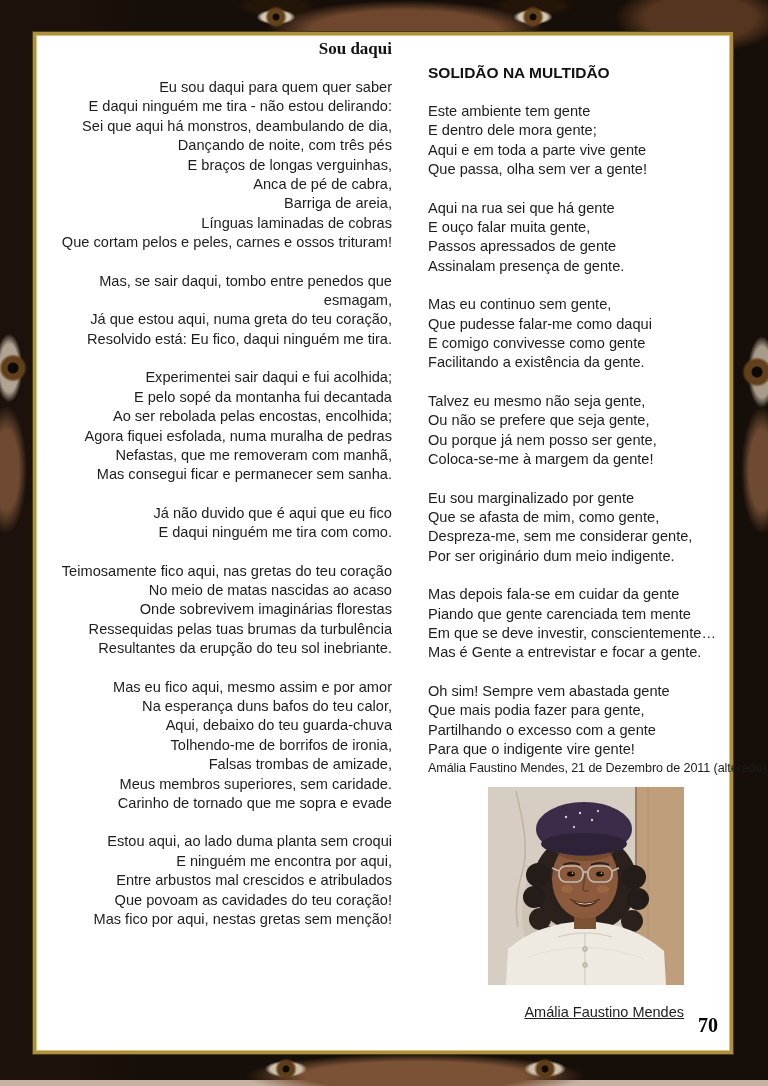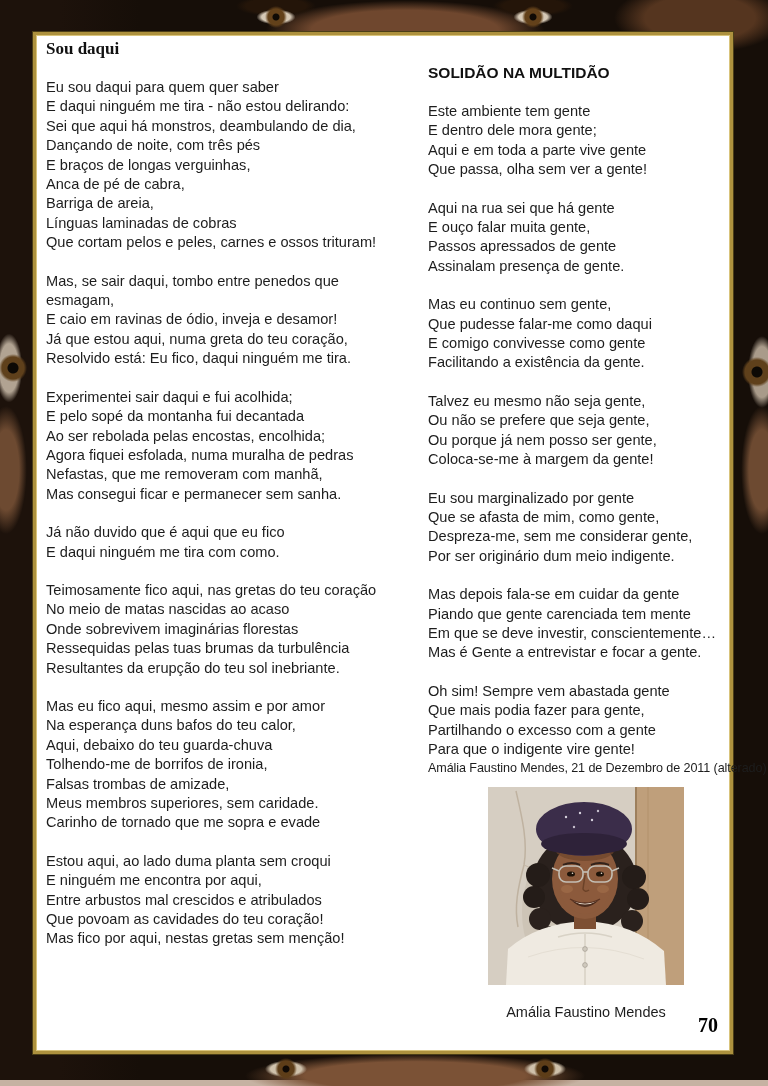--- a/index.html
+++ b/index.html
@@ -37,35 +37,35 @@
   
   .page{
     position:absolute;left:33px;top:32px;width:694px;height:1016px;z-index:1;
     background:#ffffff;border:3px solid #ad913e;
     box-shadow:0 0 0 1px #4b3e17, inset 0 0 0 1px #d9c47c;
   }
   .page-inner{
     position:relative;width:100%;height:100%;box-sizing:border-box;
     padding:5px 10px 0 10px;display:flex;color:#1d1d1d;
   }
-  .col-left{width:346px;text-align:left;flex:none;}
+  .col-left{width:346px;text-align:right;flex:none;}
   .col-right{flex:1;padding-left:36px;text-align:left;min-width:0;margin-top:24px;}
   .poem-title-left{
     font-family:"Liberation Serif","DejaVu Serif",serif;
     font-weight:bold;font-size:17px;line-height:18px;margin-bottom:20px;color:#111;
   }
   .poem-title-right{
     font-weight:bold;font-size:15.5px;line-height:18px;margin-bottom:20px;color:#111;
   }
   .poem .line{font-size:14.6px;line-height:19.4px;white-space:nowrap;}
   .stanza{margin-bottom:19px;}
   .stanza:last-child{margin-bottom:0;}
   .attribution{font-size:12.6px;line-height:18px;white-space:nowrap;letter-spacing:-0.1px;margin-top:0;}
   .photo-wrap{margin-top:10px;margin-left:60px;width:196px;}
-  .photo-caption{font-size:14.5px;line-height:19px;text-align:center;width:196px;margin-left:60px;margin-top:14px;}
+  .photo-caption{font-size:14.5px;line-height:19px;text-align:right;width:196px;margin-left:60px;margin-top:14px;text-decoration:underline;}
   .page-number{
     position:absolute;right:12px;bottom:14px;
     font-family:"Liberation Serif","DejaVu Serif",serif;
     font-weight:bold;font-size:20px;color:#000;margin-top:45px;
   }
 </style>
 </head>
 <body>
 
 <div class="backdrop"></div>
@@ -83,21 +83,20 @@
             <div class="line">Dançando de noite, com três pés</div>
             <div class="line">E braços de longas verguinhas,</div>
             <div class="line">Anca de pé de cabra,</div>
             <div class="line">Barriga de areia,</div>
             <div class="line">Línguas laminadas de cobras</div>
             <div class="line">Que cortam pelos e peles, carnes e ossos trituram!</div>
           </div>
           <div class="stanza">
             <div class="line">Mas, se sair daqui, tombo entre penedos que</div>
             <div class="line">esmagam,</div>
-            <div class="line">E caio em ravinas de ódio, inveja e desamor!</div>
             <div class="line">Já que estou aqui, numa greta do teu coração,</div>
             <div class="line">Resolvido está: Eu fico, daqui ninguém me tira.</div>
           </div>
           <div class="stanza">
             <div class="line">Experimentei sair daqui e fui acolhida;</div>
             <div class="line">E pelo sopé da montanha fui decantada</div>
             <div class="line">Ao ser rebolada pelas encostas, encolhida;</div>
             <div class="line">Agora fiquei esfolada, numa muralha de pedras</div>
             <div class="line">Nefastas, que me removeram com manhã,</div>
             <div class="line">Mas consegui ficar e permanecer sem sanha.</div>

